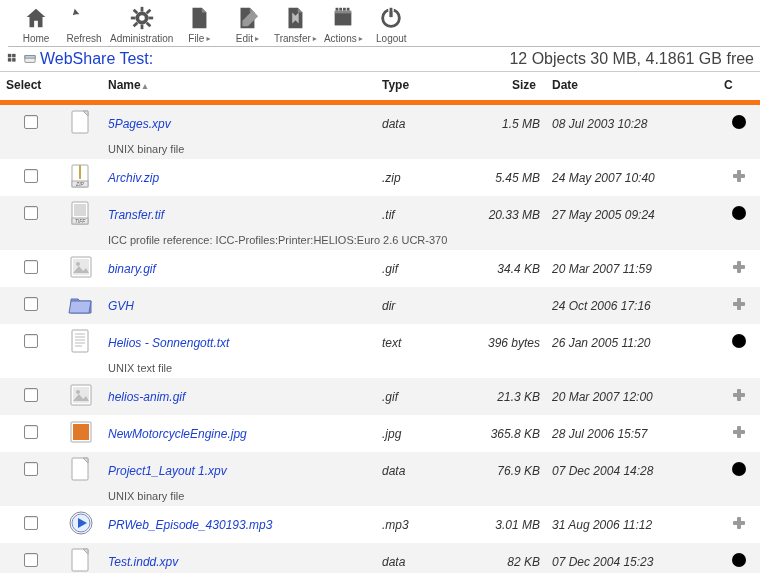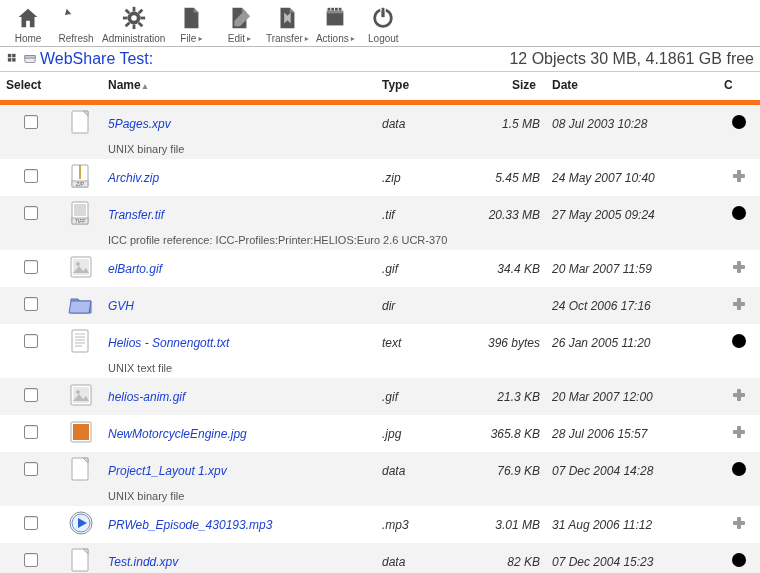--- a/index.html
+++ b/index.html
@@ -10,20 +10,21 @@
     color: #333;
     background: #fff;
     width: 760px;
   }
   .toolbar {
     display: flex;
     gap: 4px;
     padding: 4px 6px 2px;
     border-bottom: 1px solid #bbb;
     background: #fff;
+    margin-left: 8px;
   }
   .tb-item {
     display: flex;
     flex-direction: column;
     align-items: center;
     min-width: 44px;
     cursor: pointer;
     color: #555;
   }
   .tb-item .icon {
@@ -297,21 +298,21 @@
         <td></td>
         <td colspan="5">ICC profile reference: ICC-Profiles:Printer:HELIOS:Euro 2.6 UCR-370</td>
       </tr>
       <tr class="main">
         <td class="check-cell"><span class="cb"></span></td>
         <td><span class="file-icon">
             <svg width="26" height="26" viewBox="0 0 26 26">
               <use href="#fi-thumb"></use>
             </svg>
           </span></td>
-        <td><a href="#" class="fname">elBarto.gif</a></td>
+        <td><a href="#" class="fname">binary.gif</a></td>
         <td>.gif</td>
         <td class="size-cell">34.4 KB</td>
         <td>20 Mar 2007 11:59</td>
         <td class="act-cell"><span class="act-plus">
             <svg width="16" height="16" viewBox="0 0 16 16">
               <use href="#ai-plus"></use>
             </svg>
           </span></td>
       </tr>
       <tr class="main alt">

